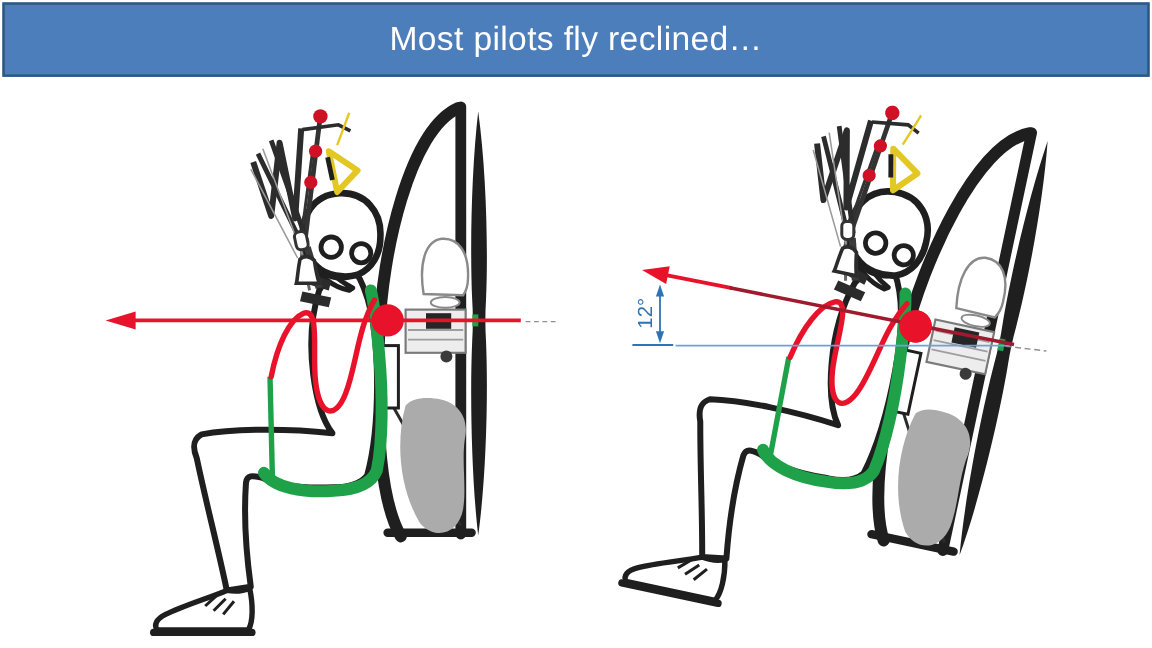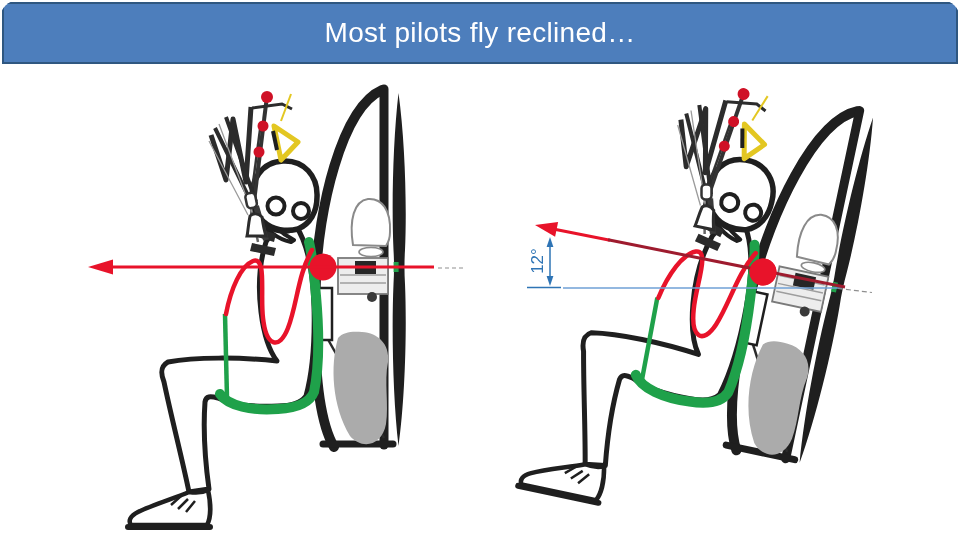--- a/index.html
+++ b/index.html
@@ -2,21 +2,20 @@
 <html style="--slide-background: #ffffff; --title-bar-fill: #4d7ebc; --title-bar-border: #2f5780; --title-text: #ffffff; --ink-black: #1f1f1f; --thrust-arrow-red: #e8132a; --thrust-line-dark-red: #9e1b2e; --cg-dot-red: #e8132a; --harness-green: #1fa14a; --brake-toggle-yellow: #e3c722; --annotation-blue: #2e74b5; --reference-line-blue: #6fa0d6; --engine-gray: #ababab;"><head>
 <meta charset="utf-8">
 <style>
   html, body { margin: 0; padding: 0; background: #ffffff; }
   .slide {
     position: relative;
     width: 960px; height: 540px;
     background: var(--slide-background, #ffffff);
     overflow: hidden;
     font-family: "Liberation Sans", sans-serif;
-    border-radius: 19px;
   }
   .title-bar {
     position: absolute;
     left: 2px; right: 2px; top: 2px;
     height: 58px;
     background: var(--title-bar-fill, #4d7ebc);
     border: 2px solid var(--title-bar-border, #2f5780);
     display: flex; align-items: center; justify-content: center;
   }
   .title-text {

